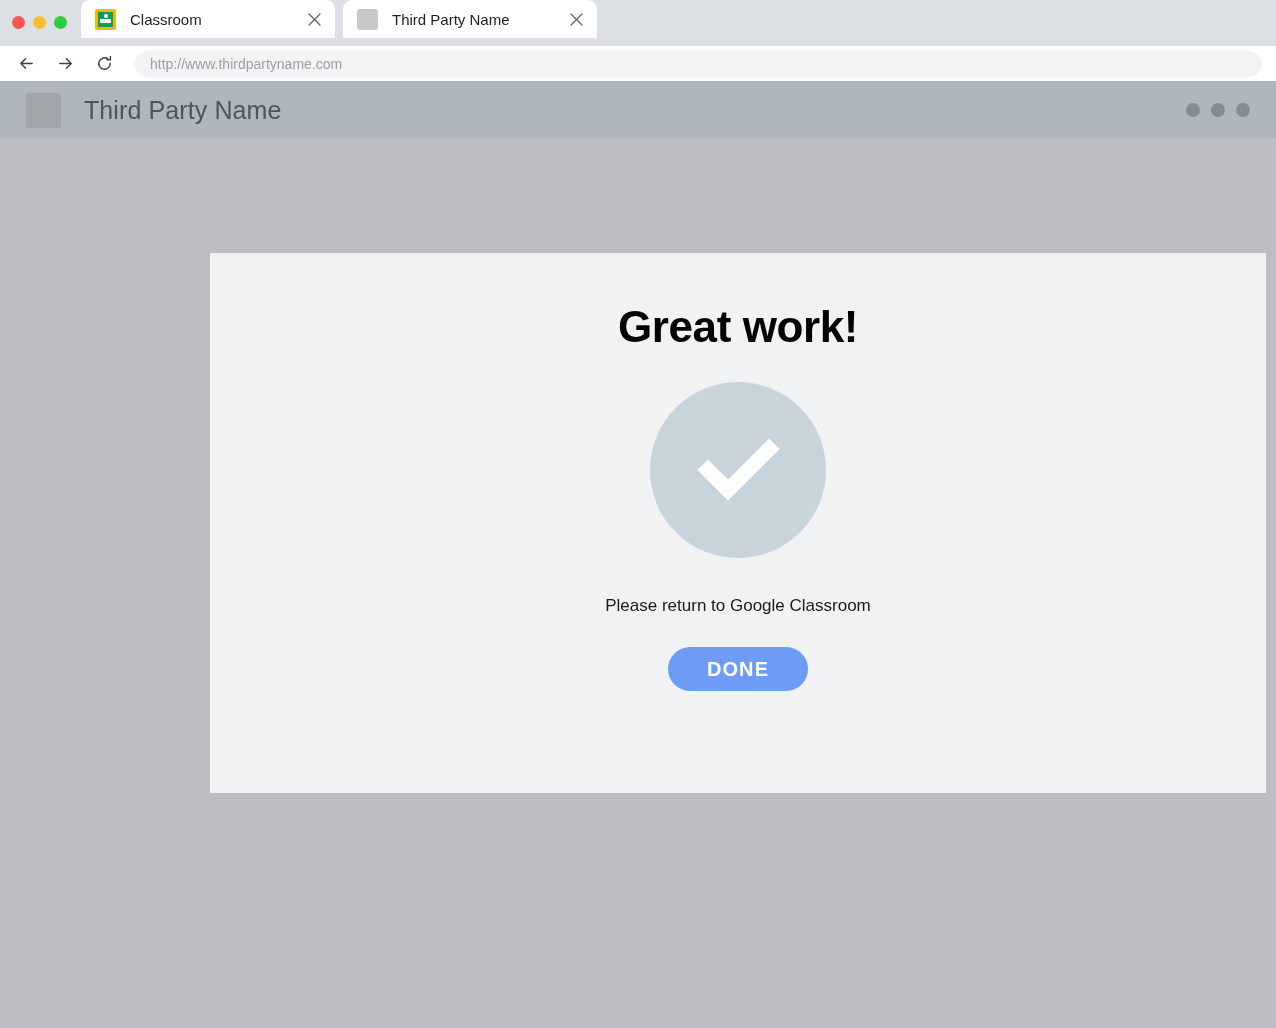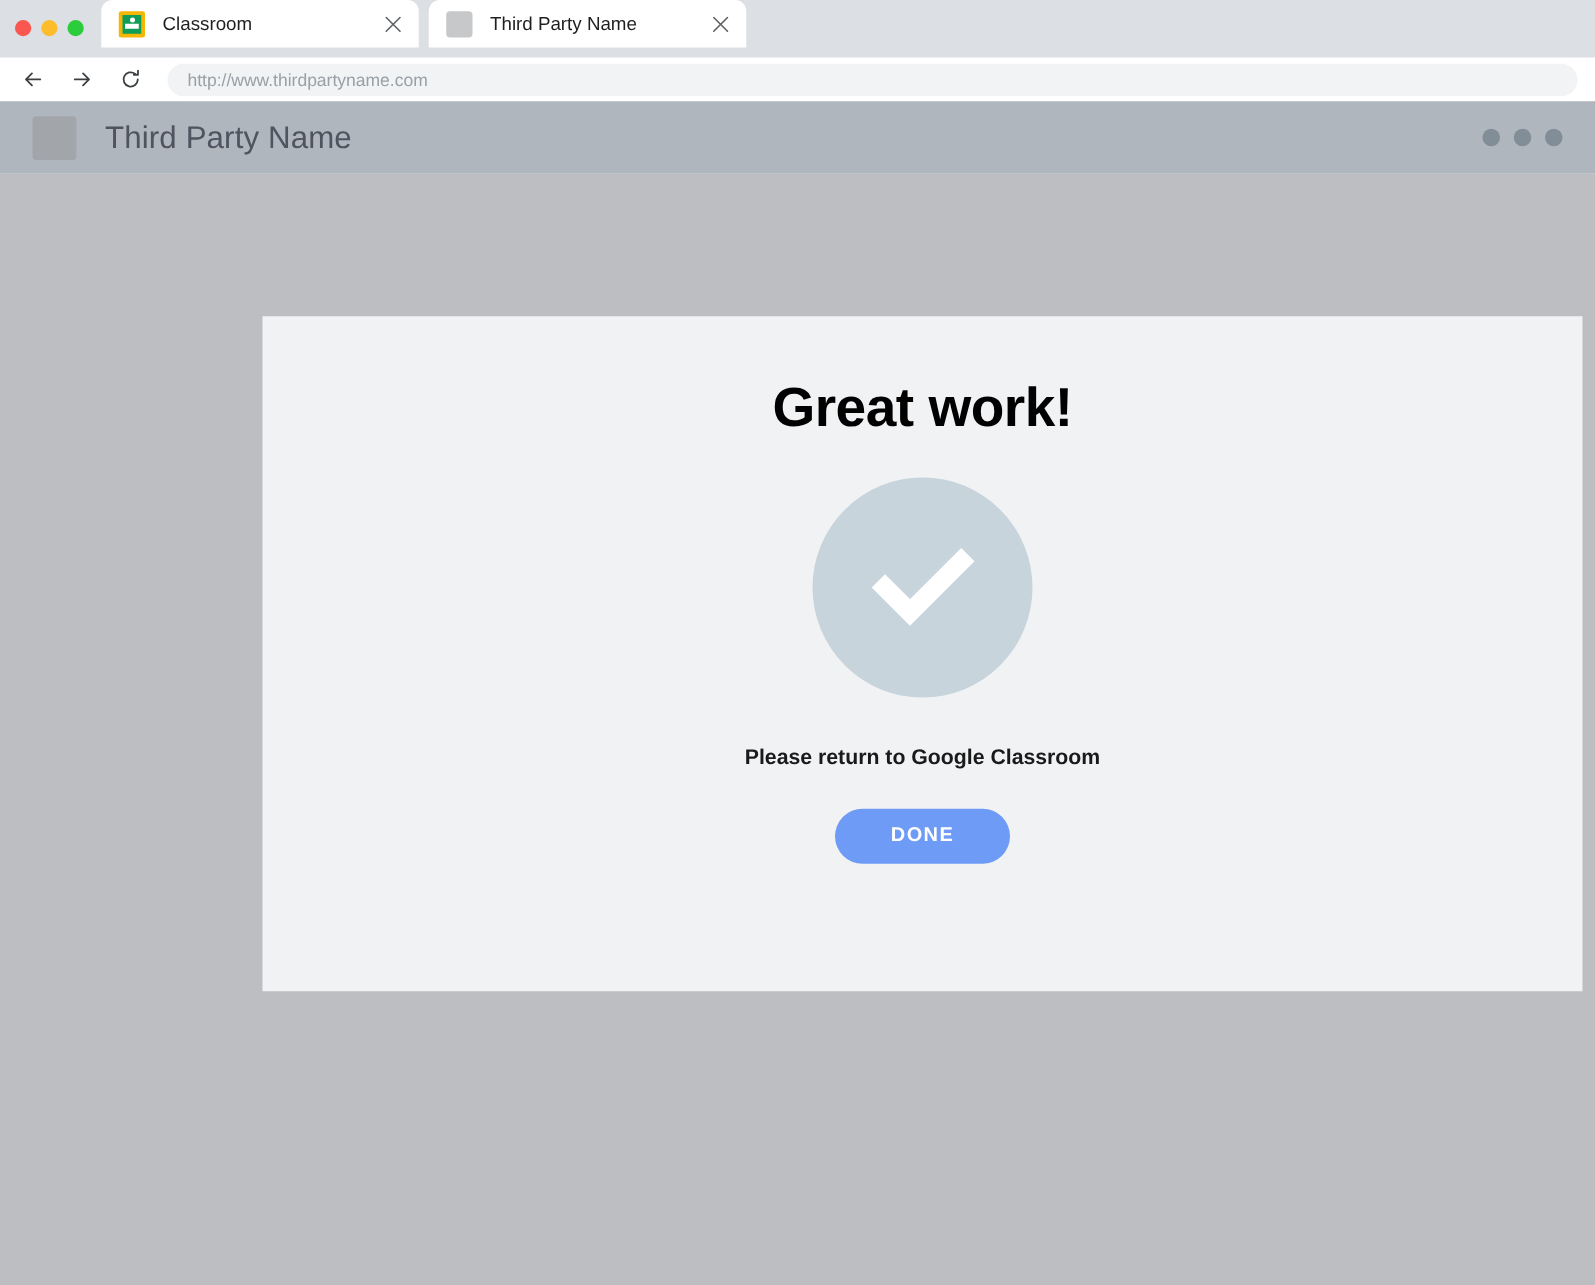--- a/index.html
+++ b/index.html
@@ -248,32 +248,32 @@
     background: #c8d4dc;
     display: flex;
     align-items: center;
     justify-content: center;
   }
   .check-circle svg { display: block; }
   .card-msg {
     margin-top: 35px;
     text-align: center;
     font-size: 17px;
-    font-weight: bold;
+    font-weight: normal;
     color: #1a1a1a;
     line-height: 26px;
   }
   .done-button {
     margin-top: 28px;
     width: 140px;
     height: 44px;
     border-radius: 22px;
     background: #6d9bf5;
     color: #ffffff;
-    font-size: 16px;
+    font-size: 20px;
     font-weight: bold;
     letter-spacing: 1.1px;
     border: none;
     cursor: pointer;
     font-family: "Liberation Sans", sans-serif;
     display: flex;
     align-items: center;
     justify-content: center;
   }
 </style>

